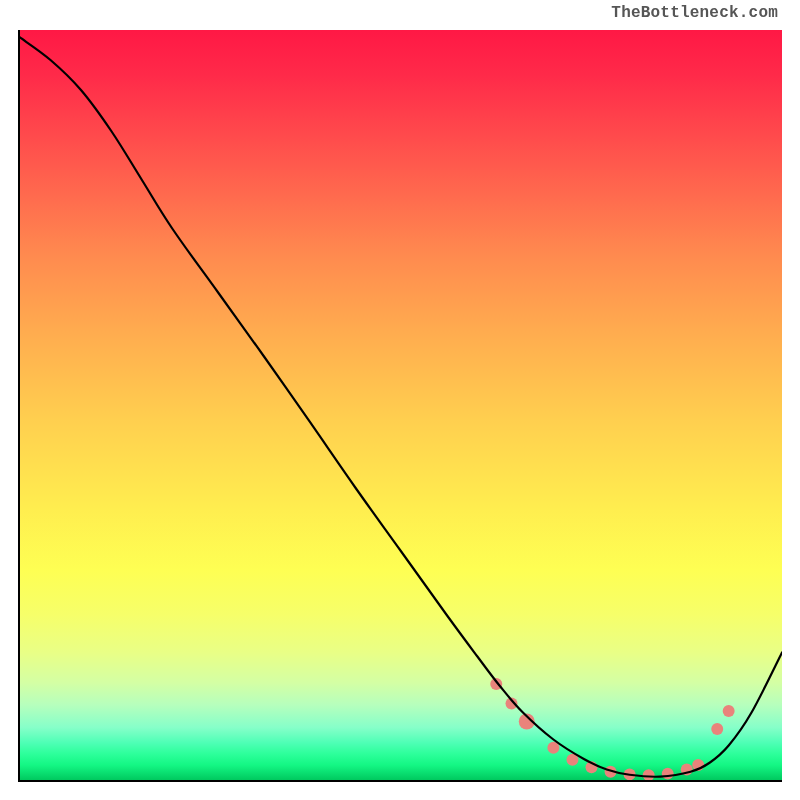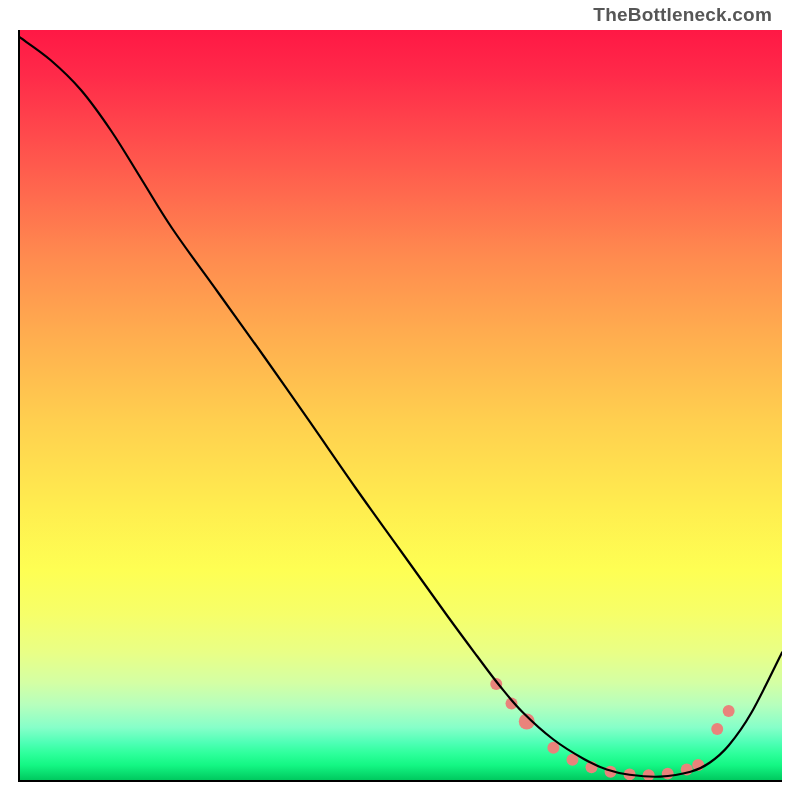--- a/index.html
+++ b/index.html
@@ -45,23 +45,23 @@
   }
   .curve-svg {
     position: absolute;
     inset: 0;
     width: 100%;
     height: 100%;
   }
   .watermark {
     position: absolute;
     top: 4px;
-    right: 28px;
-    font-family: Liberation Sans, sans-serif;
-    font-size: 19px;
+    right: 22px;
+    font-family: Liberation Mono, monospace;
+    font-size: 16px;
     font-weight: bold;
     color: #565656;
     letter-spacing: 0.2px;
   }
 </style>
 </head>
 <body>
 
 <div class="chart-container">
 

